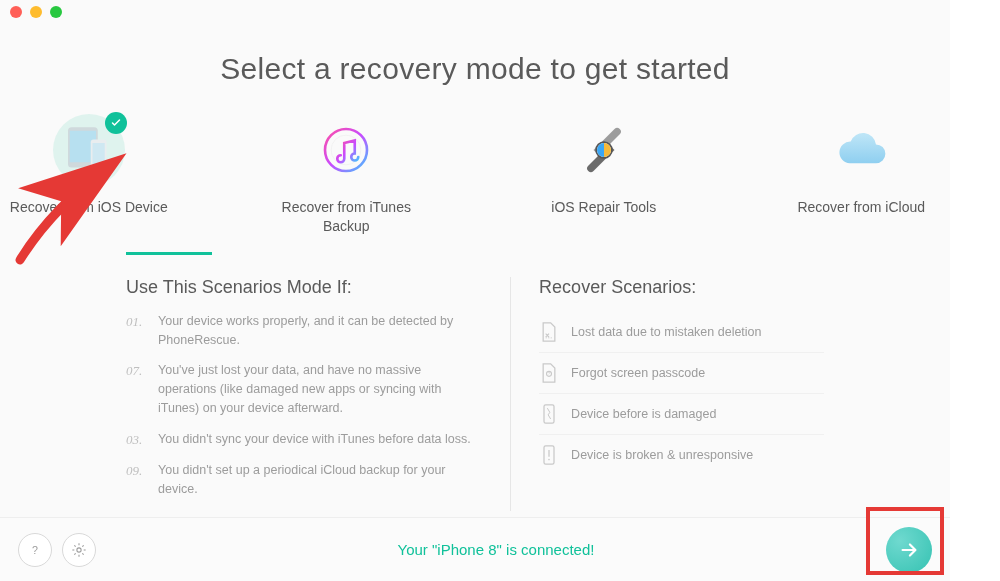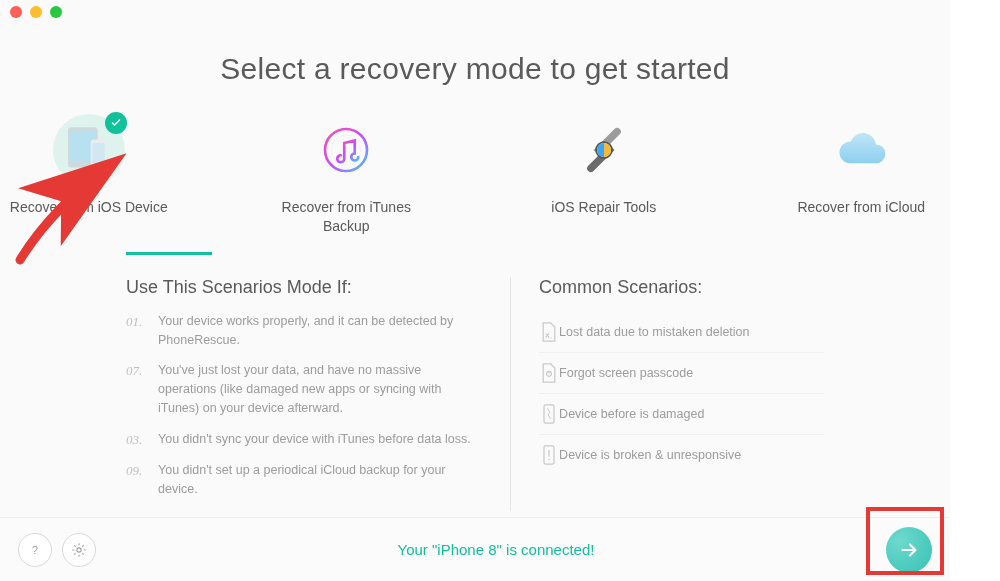--- a/index.html
+++ b/index.html
@@ -26,21 +26,21 @@
   .under-tabs .active-bar { position:absolute; left:0; top:0; width:86px; height:3px; background:#10c19a; }
 
   .details { display:flex; margin:22px 126px 0; }
   .details-left { flex:1.25; padding-right:28px; border-right:1px solid #e6e6e6; }
   .details-right { flex:1; padding-left:28px; }
   .details h3 { font-size:18px; font-weight:400; color:#5a5a5a; margin-bottom:14px; }
   .olist { list-style:none; }
   .olist li { display:flex; gap:10px; font-size:12.5px; color:#9c9c9c; line-height:1.5; margin-bottom:12px; }
   .olist .num { font-style:italic; color:#bfbfbf; font-size:13px; min-width:22px; font-family:Georgia, serif;}
   .scenarios { list-style:none; }
-  .scenarios li { display:flex; align-items:center; font-size:12.5px; color:#9c9c9c; padding:9px 0; border-bottom:1px solid #f0f0f0; }
+  .scenarios li { display:flex; align-items:center; gap:12px; font-size:12.5px; color:#9c9c9c; padding:9px 0; border-bottom:1px solid #f0f0f0; }
   .scenarios li:last-child { border-bottom:none; }
   .sc-icon { width:20px; height:22px; }
 
   .footer { position:absolute; left:0; right:0; bottom:0; height:64px; border-top:1px solid #eee; display:flex; align-items:center; padding:0 18px; background:#fbfbfb;}
   .footer .round-btn { width:34px; height:34px; border:1px solid #d9d9d9; border-radius:50%; display:flex; align-items:center; justify-content:center; color:#9c9c9c; margin-right:10px; cursor:pointer; background:#fff;}
   .footer .status { flex:1; text-align:center; color:#10c19a; font-size:15px; }
   .footer .next { width:46px; height:46px; border-radius:50%; background:radial-gradient(circle at 30% 30%, #6fd9cf, #35c2b2); display:flex; align-items:center; justify-content:center; cursor:pointer; position:relative;}
   .footer .next svg { width:22px; height:22px; }
 
   
@@ -147,21 +147,21 @@
             <span class="num">03.</span>
             <span>You didn't sync your device with iTunes before data loss.</span>
           </li>
         <li>
             <span class="num">09.</span>
             <span>You didn't set up a periodical iCloud backup for your device.</span>
           </li>
       </ol>
     </div>
     <div class="details-right">
-      <h3>Common Scenarios:</h3>
+      <h3>Recover Scenarios:</h3>
       <ul class="scenarios">
         <li>
           <svg class="sc-icon" viewBox="0 0 24 26">
               <path d="M5 2h9l5 5v17H5z" fill="none" stroke="#c9c9c9" stroke-width="1.5"></path>
               <path d="M8 15l2 2m0 0l2 2m-2-2l2-2m-2 2l-2 2" stroke="#c9c9c9" stroke-width="1.3"></path>
               <path d="M8 20h8" stroke="#c9c9c9" stroke-width="1" stroke-dasharray="1.5 1.5"></path>
             </svg>
           <span>Lost data due to mistaken deletion</span>
         </li>
         <li>

